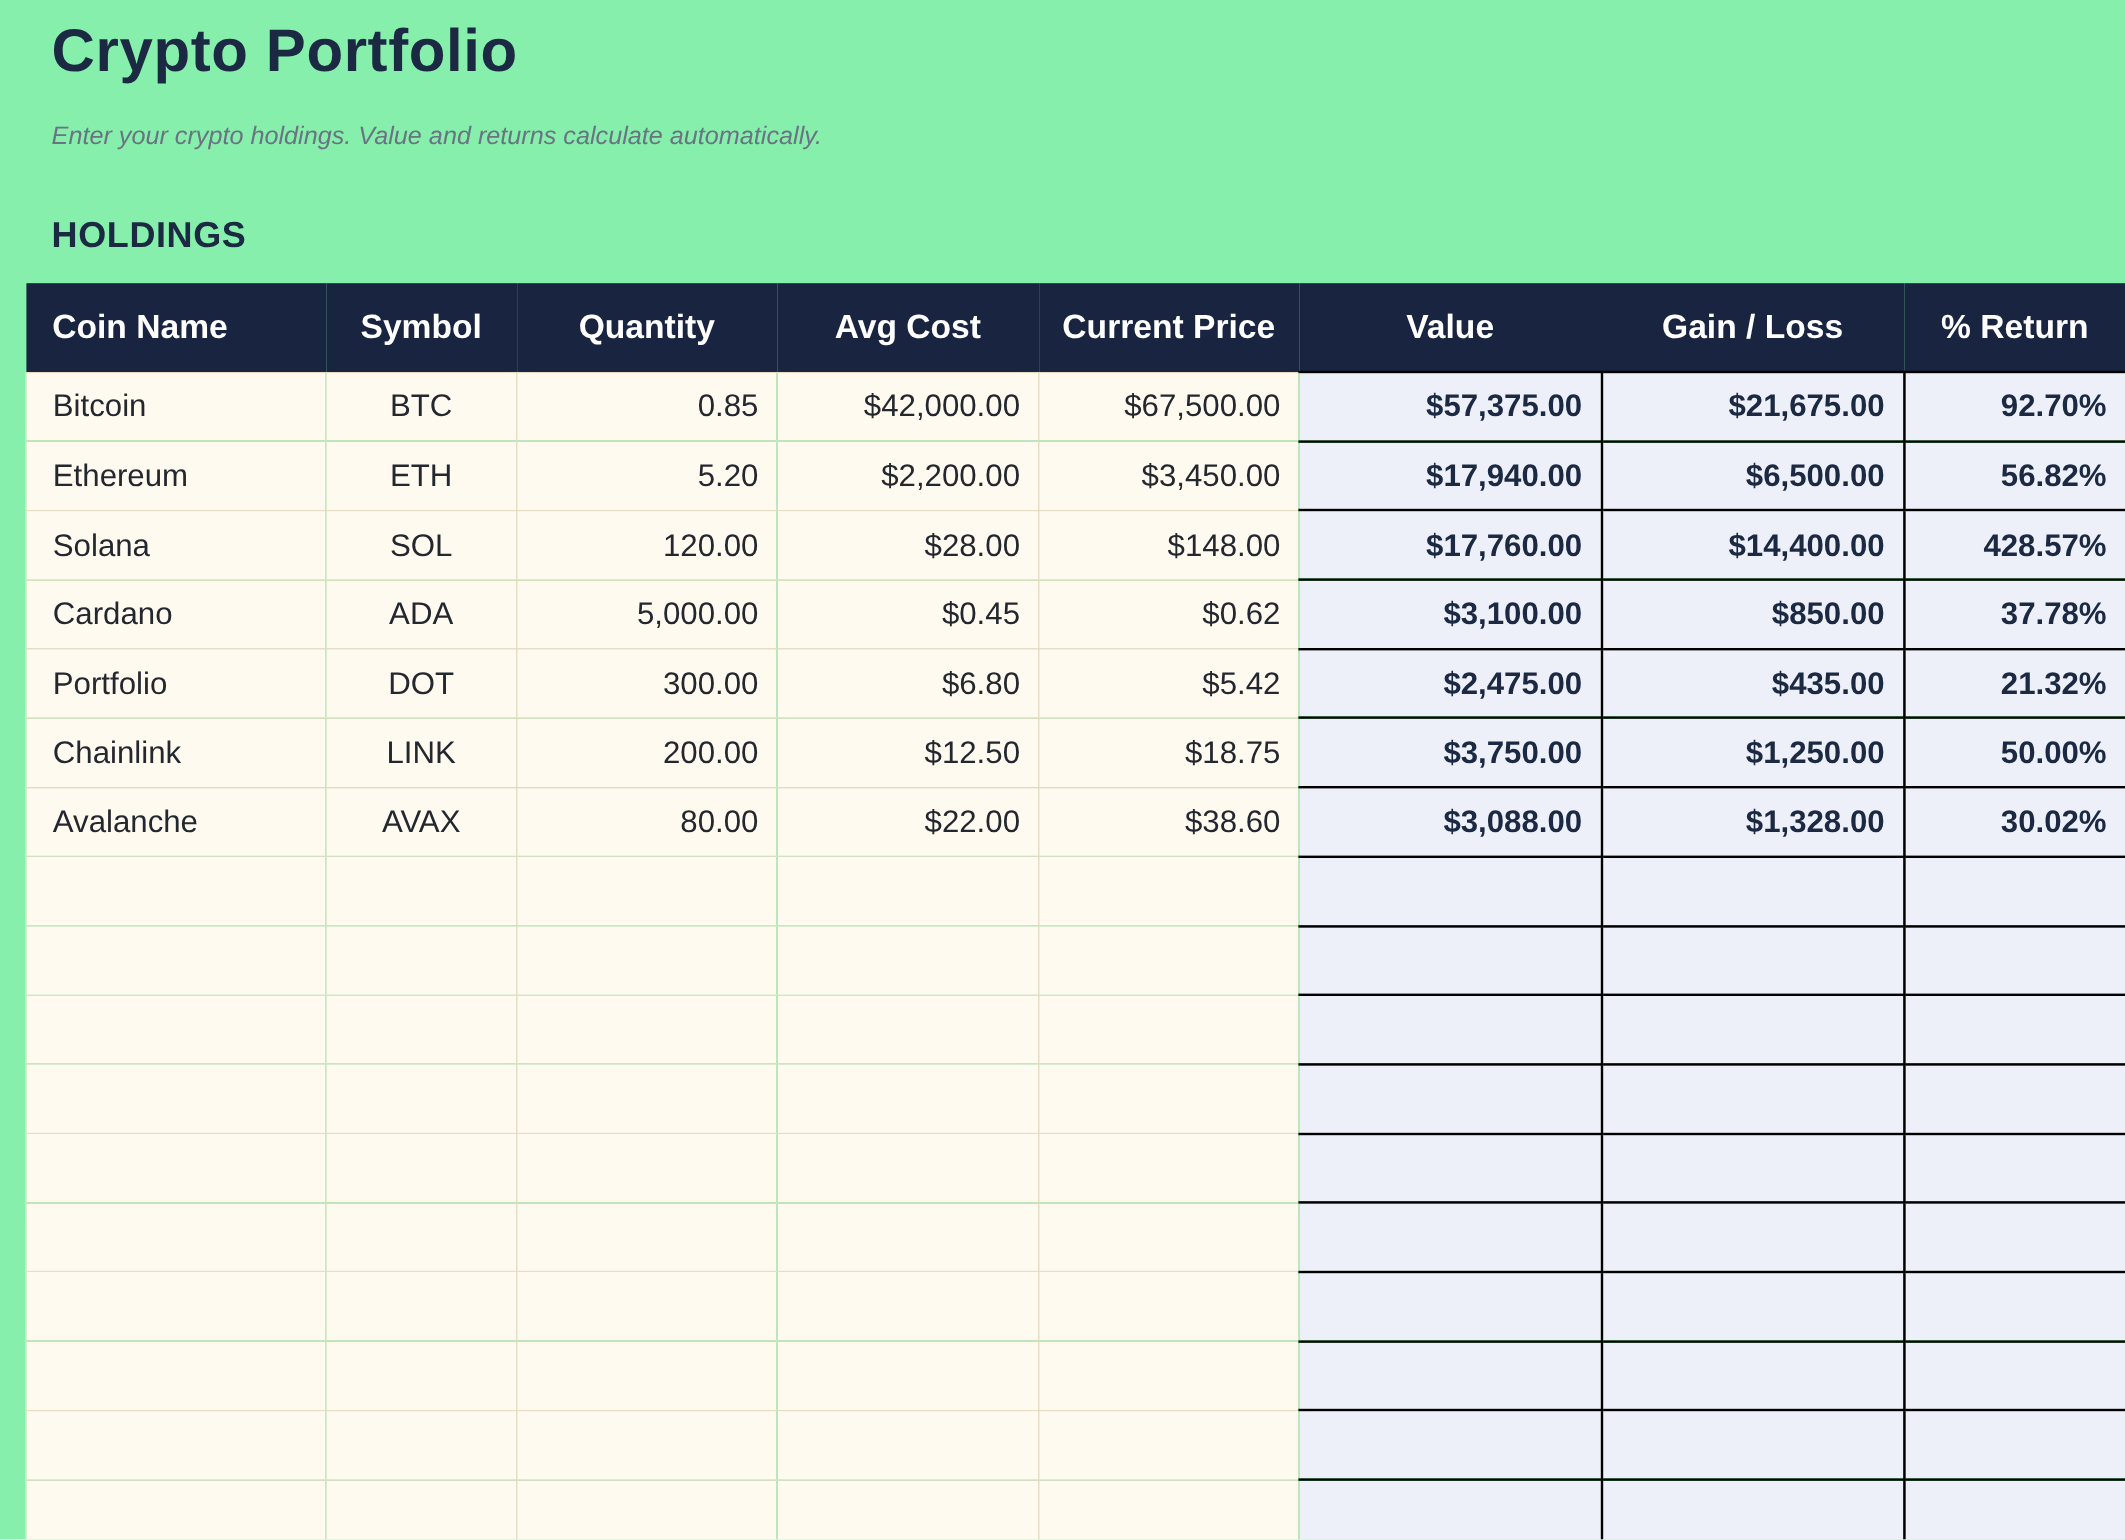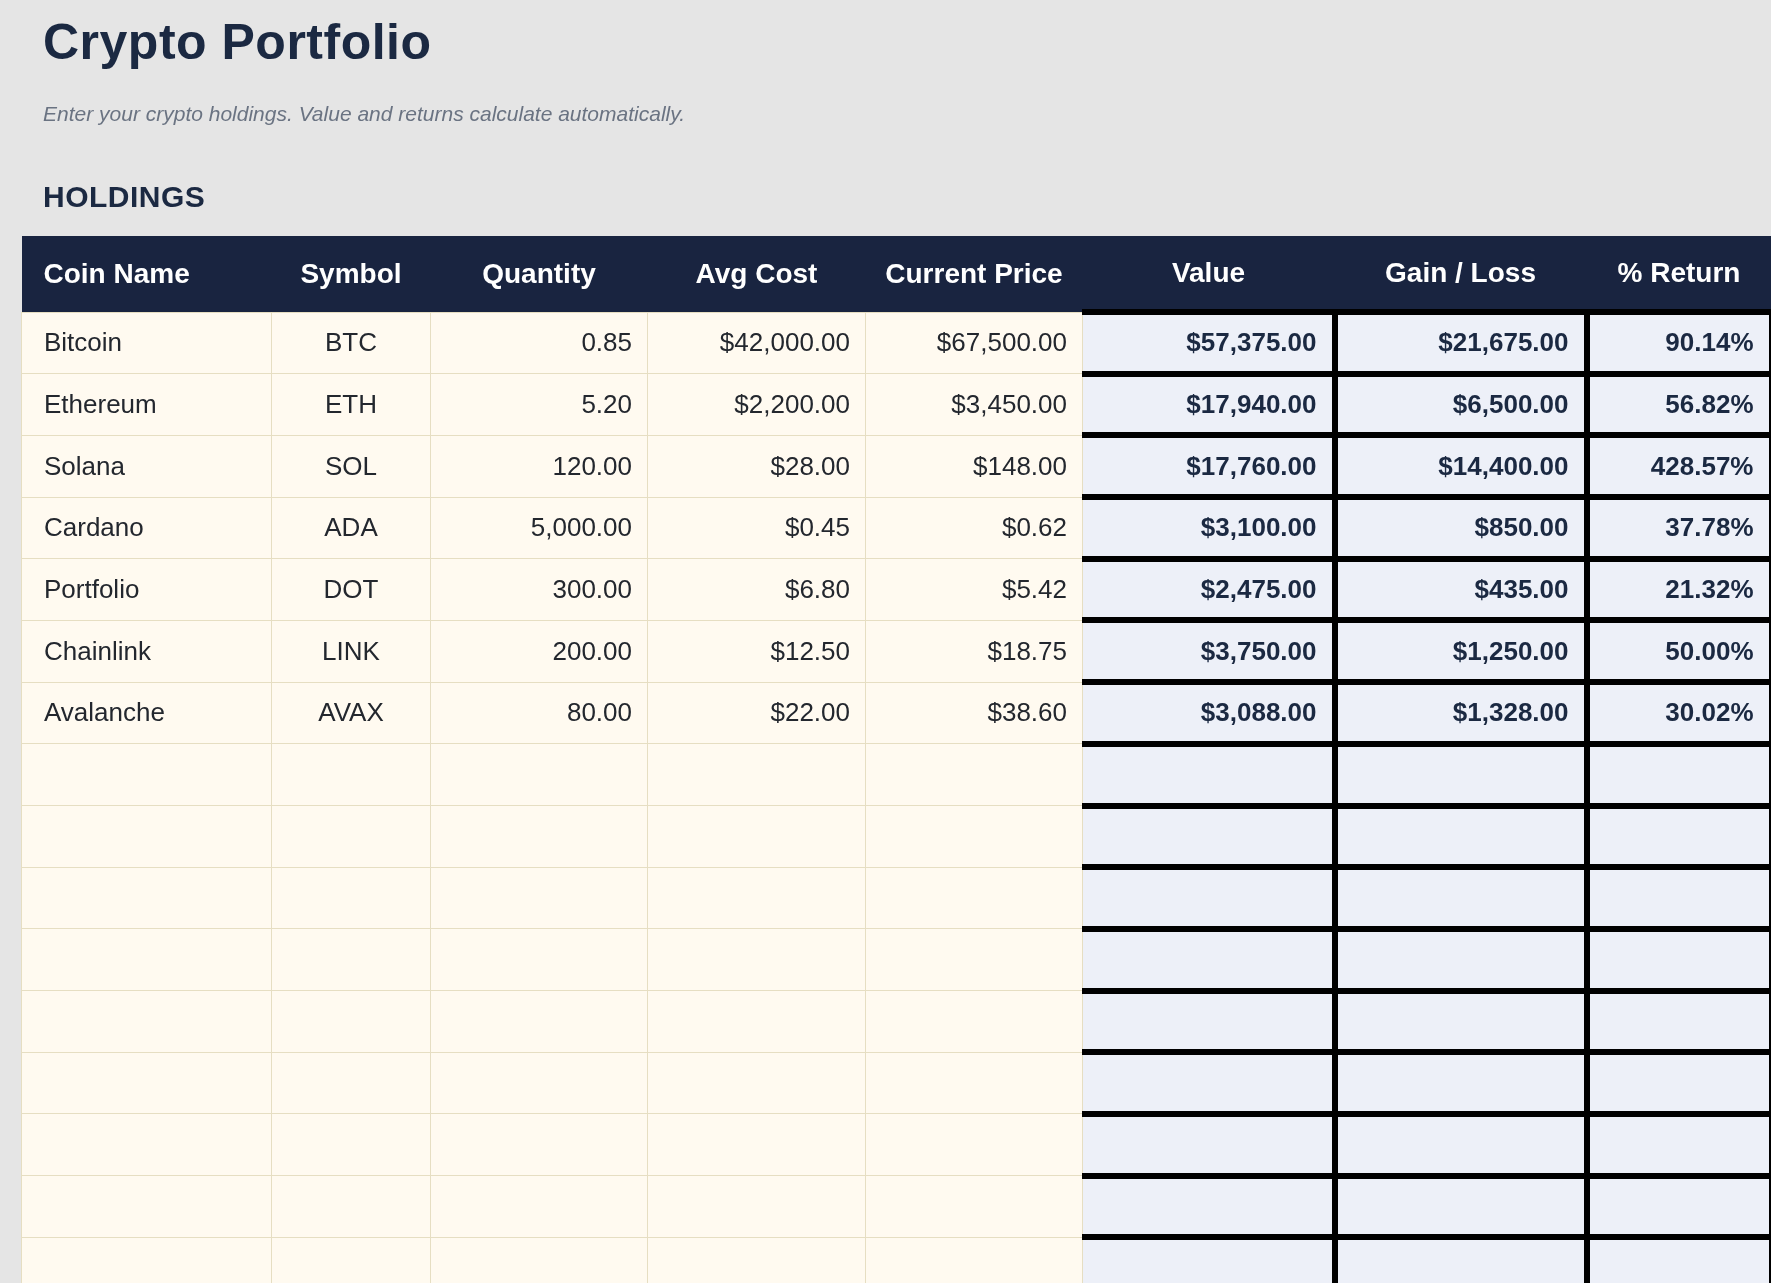--- a/index.html
+++ b/index.html
@@ -6,21 +6,21 @@
     margin: 0;
     padding: 0;
     background: #ffffff;
     width: 1771px;
     font-family: "Liberation Sans", "DejaVu Sans", sans-serif;
   }
   .page {
     width: 1771px;
     height: 1283px;
     overflow: hidden;
-    background: #e5e5e5;
+    background: #86efac;
   }
   h1.page-title {
     margin: 14px 0 0 43px;
     font-size: 50px;
     line-height: 1.12;
     font-weight: bold;
     color: #1b2942;
     letter-spacing: 0.5px;
   }
   p.page-subtitle {
@@ -59,21 +59,21 @@
     white-space: nowrap;
   }
   td.input {
     background: #fffaf0;
     border: 1px solid #e6dec2;
     color: #23272e;
     font-weight: normal;
   }
   td.calc {
     background: #edf0f8;
-    border: 6px solid #000000;
+    border: 2px solid #000000;
     color: #1b2942;
     font-weight: bold;
   }
   td.calc-first {
     border-left: 1px solid #9da8c3;
   }
   tbody tr:last-child td.input { border-bottom: 2px solid #d9d2b6; }
   tbody tr:last-child td.calc  { border-bottom: 2px solid #9da8c3; }
   .al { text-align: left;  padding-left: 22px; }
   .ac { text-align: center; }
@@ -113,21 +113,21 @@
     </thead>
     <tbody id="holdings-body">
         <tr>
           <td class="input al">Bitcoin</td>
           <td class="input ac">BTC</td>
           <td class="input ar">0.85</td>
           <td class="input ar">$42,000.00</td>
           <td class="input ar">$67,500.00</td>
           <td class="calc calc-first ar">$57,375.00</td>
           <td class="calc ar">$21,675.00</td>
-          <td class="calc ar">90.14%</td>
+          <td class="calc ar">92.70%</td>
         </tr>
         <tr>
           <td class="input al">Ethereum</td>
           <td class="input ac">ETH</td>
           <td class="input ar">5.20</td>
           <td class="input ar">$2,200.00</td>
           <td class="input ar">$3,450.00</td>
           <td class="calc calc-first ar">$17,940.00</td>
           <td class="calc ar">$6,500.00</td>
           <td class="calc ar">56.82%</td>

